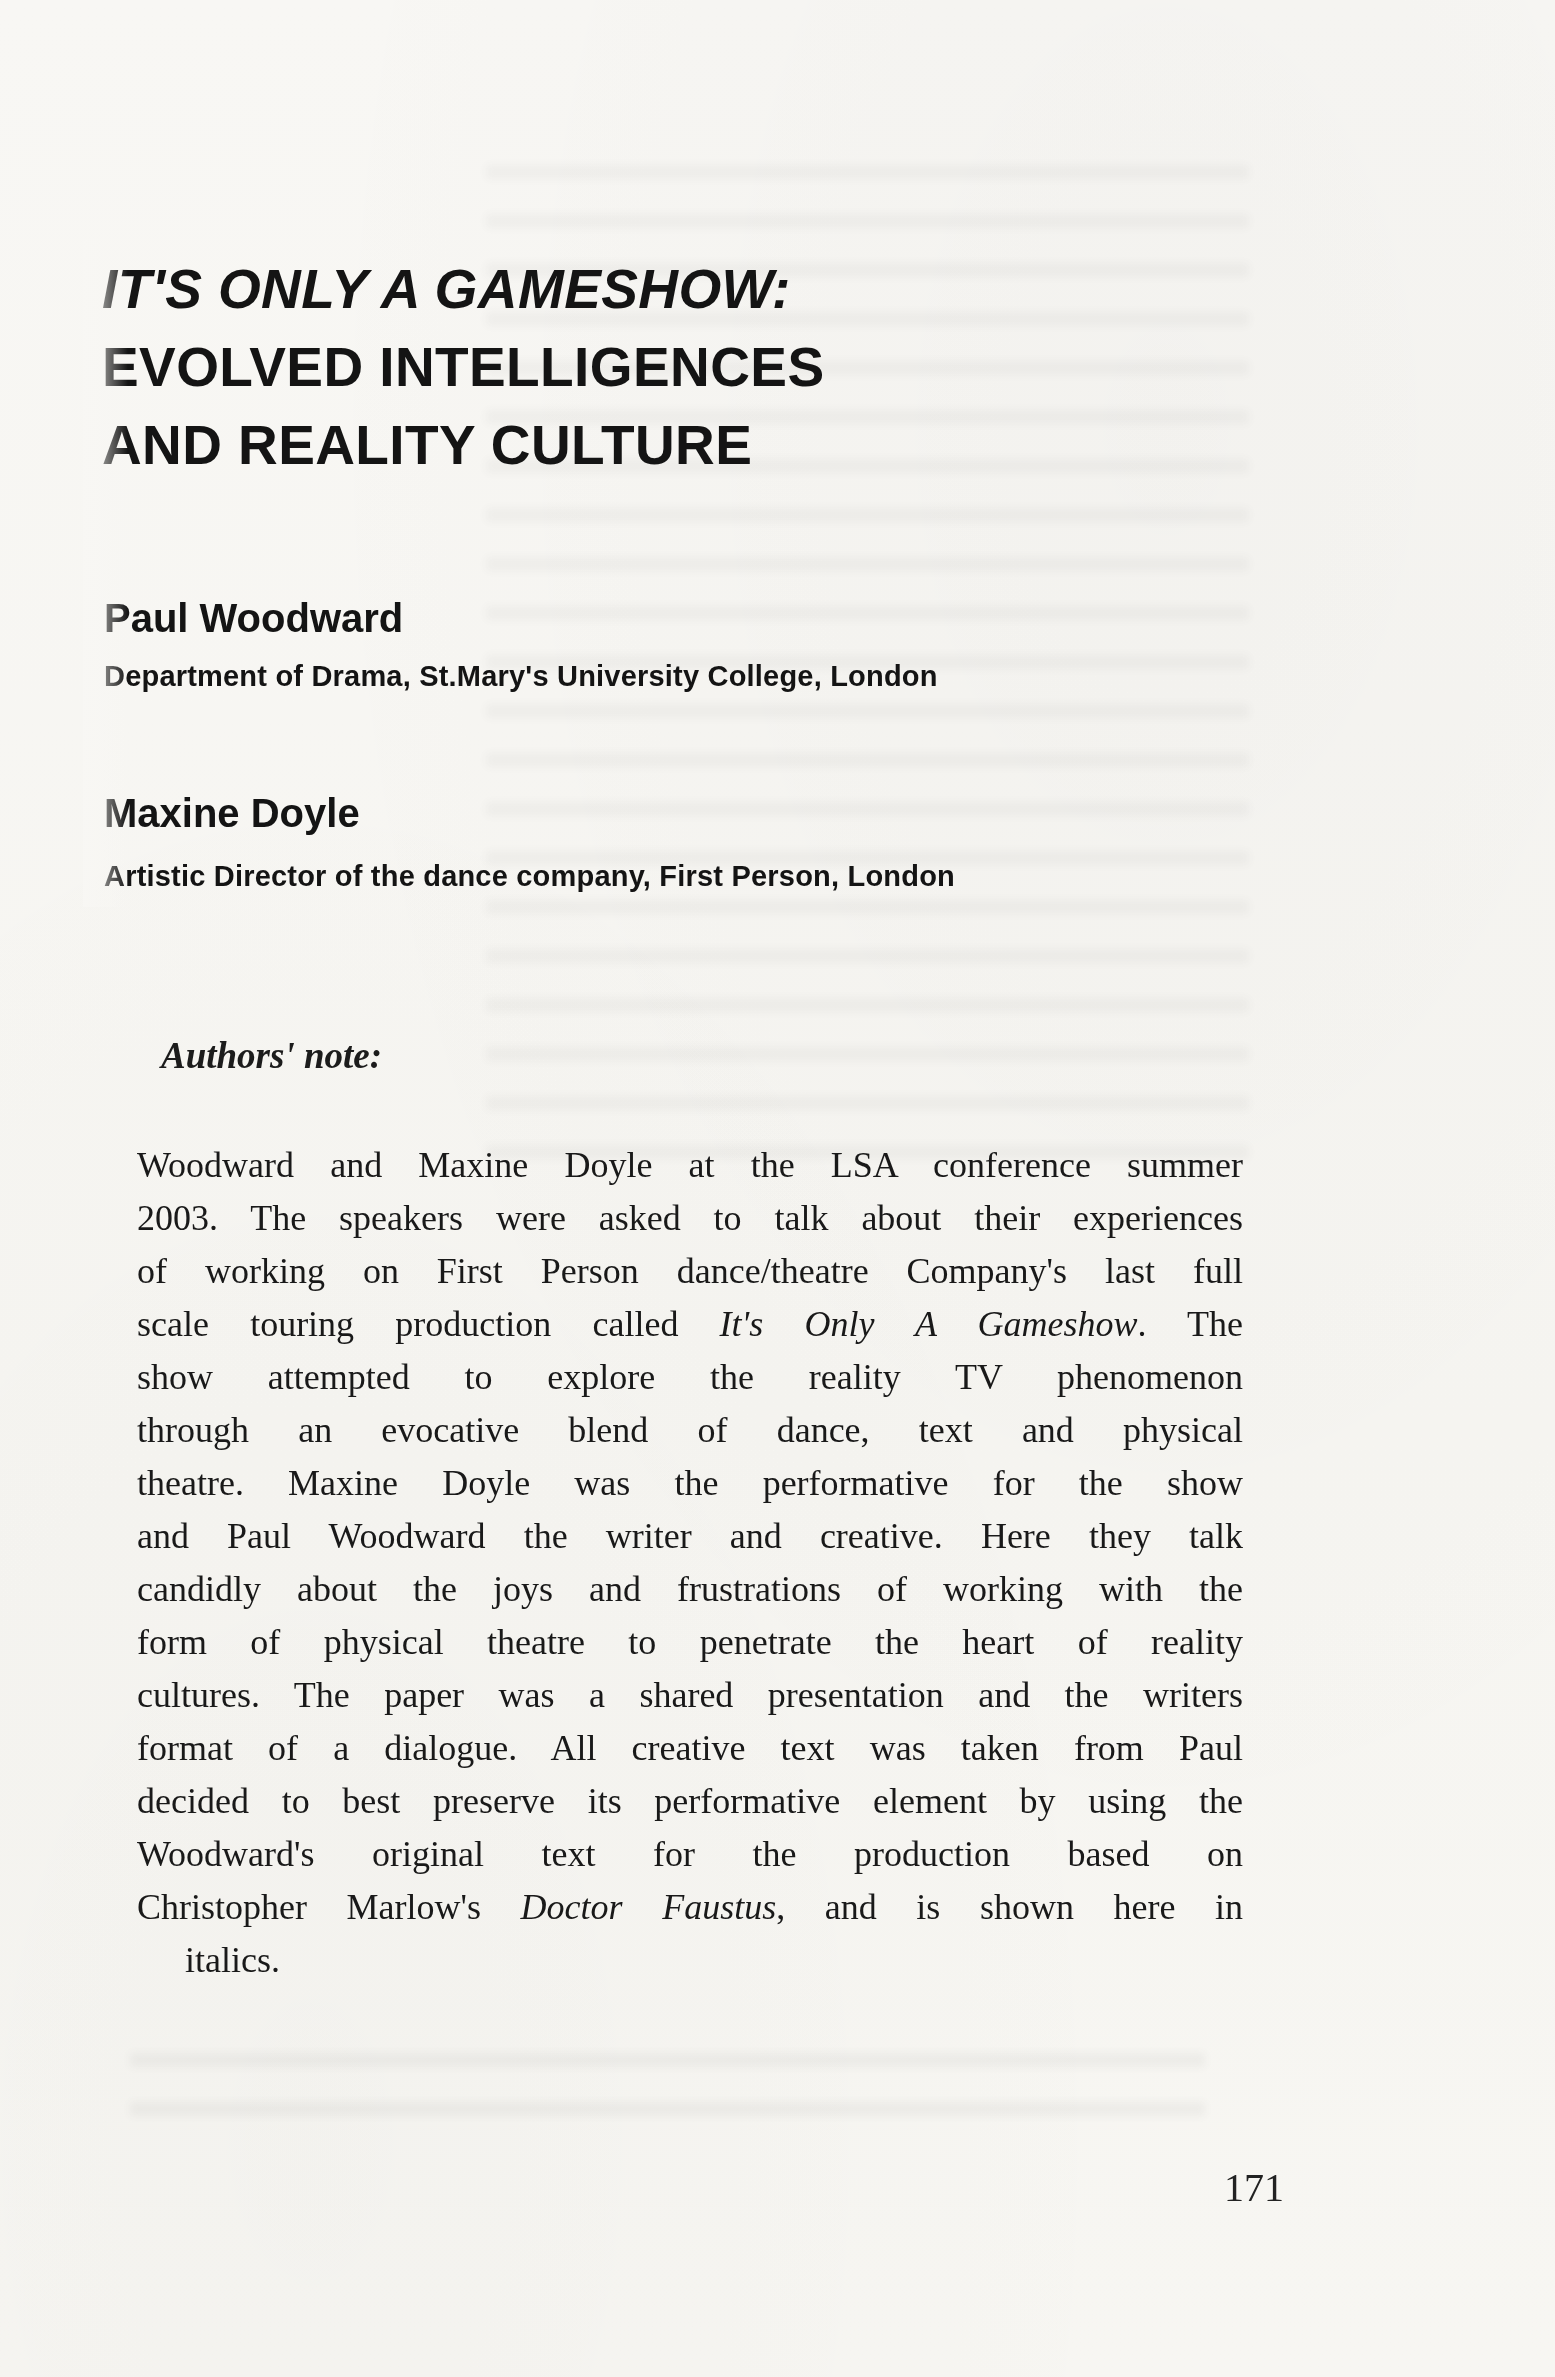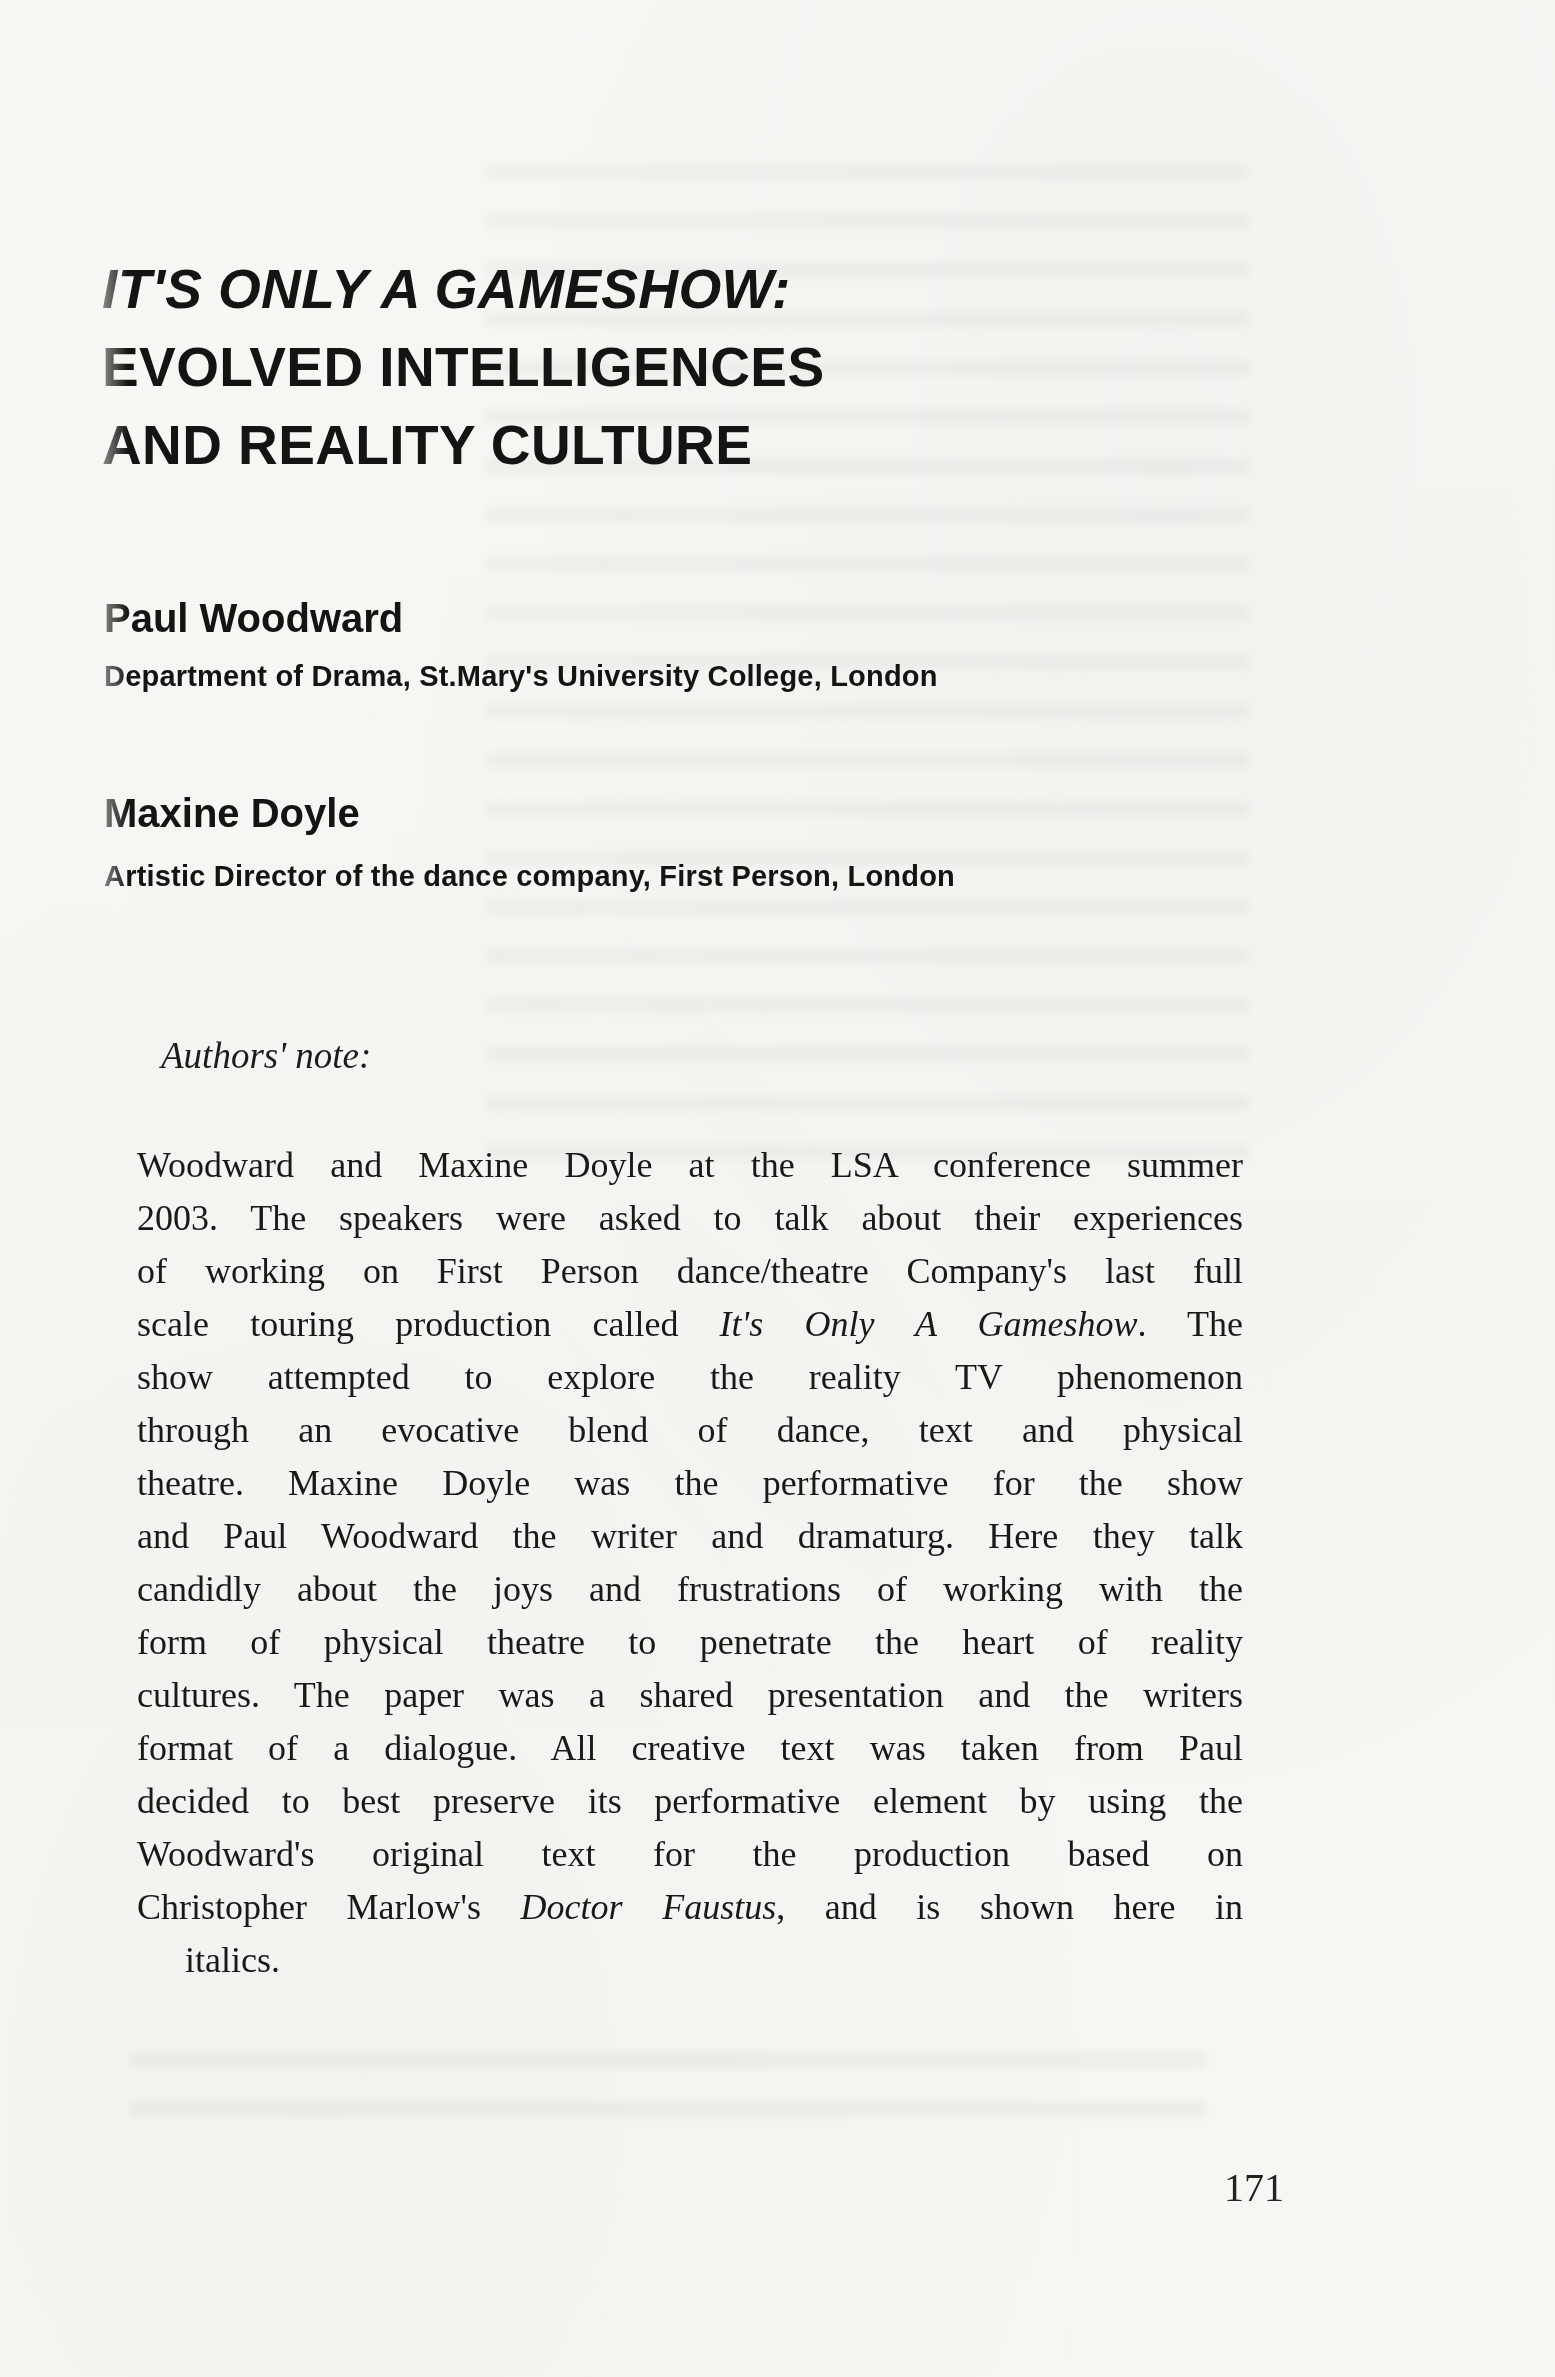--- a/index.html
+++ b/index.html
@@ -50,20 +50,21 @@
   .author2-name  { top: 793px; }
   .author2-affil { top: 862px; }
 
   .note-label {
     position: absolute;
     left: 161px; top: 1034px;
     font-size: 37px;
     font-style: italic;
     color: #1c1c1c;
     white-space: nowrap;
+    font-weight: bold;
   }
 
   .note-body {
     position: absolute;
     left: 137px; top: 1139px;
     width: 1106px;
     font-size: 36px;
     line-height: 53px;
     color: #191919;
   }
@@ -102,21 +103,21 @@
   <div class="note-label serif">Authors' note:</div>
 
   <div class="note-body serif">
     <div class="body-line">Woodward and Maxine Doyle at the LSA conference summer</div>
     <div class="body-line">2003. The speakers were asked to talk about their experiences</div>
     <div class="body-line">of working on First Person dance/theatre Company's last full</div>
     <div class="body-line"><span>scale touring production called </span><span class="em">It's Only A Gameshow</span><span>. The</span></div>
     <div class="body-line">show attempted to explore the reality TV phenomenon</div>
     <div class="body-line">through an evocative blend of dance, text and physical</div>
     <div class="body-line">theatre. Maxine Doyle was the performative for the show</div>
-    <div class="body-line">and Paul Woodward the writer and dramaturg. Here they talk</div>
+    <div class="body-line">and Paul Woodward the writer and creative. Here they talk</div>
     <div class="body-line">candidly about the joys and frustrations of working with the</div>
     <div class="body-line">form of physical theatre to penetrate the heart of reality</div>
     <div class="body-line">cultures. The paper was a shared presentation and the writers</div>
     <div class="body-line">format of a dialogue. All creative text was taken from Paul</div>
     <div class="body-line">decided to best preserve its performative element by using the</div>
     <div class="body-line">Woodward's original text for the production based on</div>
     <div class="body-line"><span>Christopher Marlow's </span><span class="em">Doctor Faustus</span><span>, and is shown here in</span></div>
     <div class="body-line last">italics.</div>
   </div>
 

